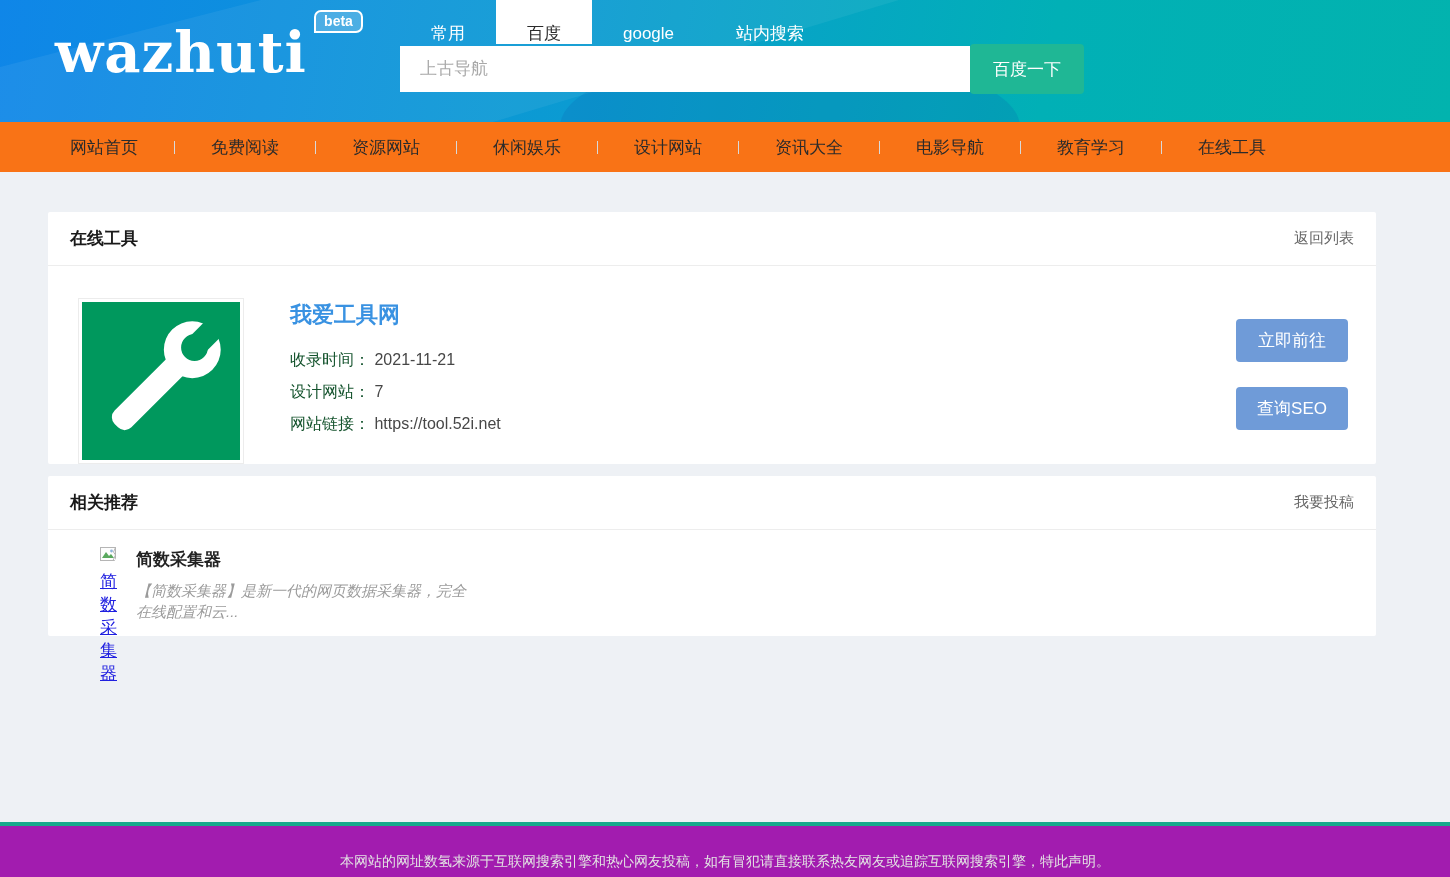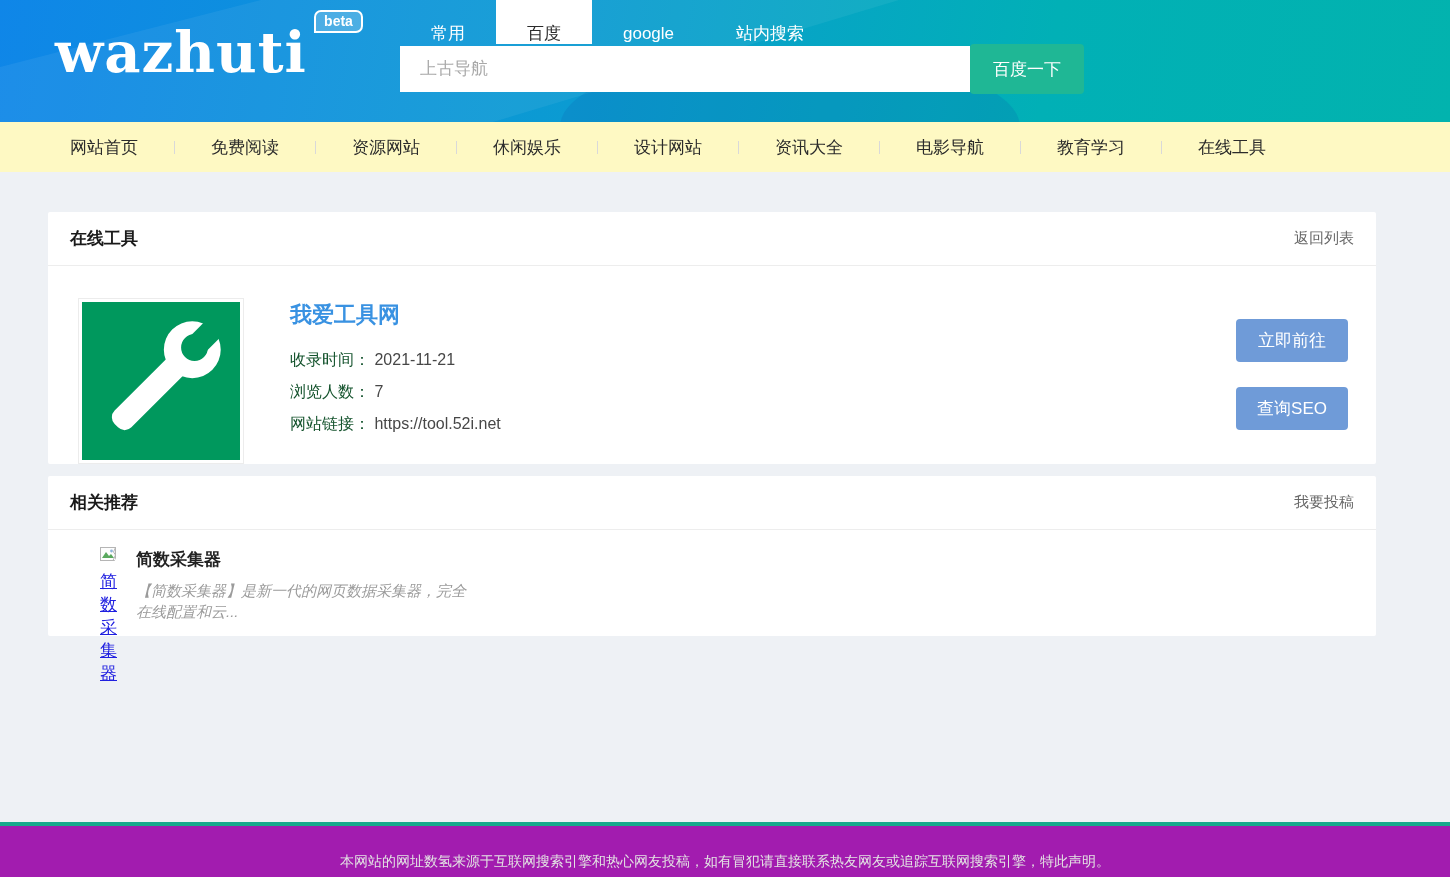--- a/index.html
+++ b/index.html
@@ -39,21 +39,21 @@
     width:570px; height:46px; border:none; outline:none; background:#fff;
     padding:0 20px; font-size:17px; color:#333;
   }
   .search-input::placeholder{ color:#a9a9a9; }
   .search-btn{
     width:114px; height:50px; margin-left:0; border:none; cursor:pointer;
     background:#1fb795; color:#fff; font-size:17px; border-radius:4px;
   }
 
   
-  .main-nav{ height:50px; background:#fef9c3; display:flex; align-items:center; padding-left:70px; }
+  .main-nav{ height:50px; background:#f97316; display:flex; align-items:center; padding-left:70px; }
   .nav-item{ font-size:17px; color:#2b2b2b; }
   .nav-sep{ width:1px; height:13px; background:#d9d9d9; margin:0 36px; }
 
   
   .page-main{ height:650px; }
   .card{ width:1328px; margin-left:48px; background:#fff; border-radius:2px; }
   .card-head{
     height:54px; display:flex; justify-content:space-between; align-items:center;
     padding:0 22px; border-bottom:1px solid #ededed;
   }
@@ -161,21 +161,21 @@
         </svg>
       </div>
 
       <div class="info">
         <a class="site-title">我爱工具网</a>
         <div class="meta-row">
           <span class="meta-label">收录时间：</span>
           <span class="meta-value">2021-11-21</span>
         </div>
         <div class="meta-row">
-          <span class="meta-label">浏览人数：</span>
+          <span class="meta-label">设计网站：</span>
           <span class="meta-value">7</span>
         </div>
         <div class="meta-row">
           <span class="meta-label">网站链接：</span>
           <span class="meta-value">https://tool.52i.net</span>
         </div>
       </div>
 
       <div class="actions">
         <button class="action-btn">立即前往</button>

